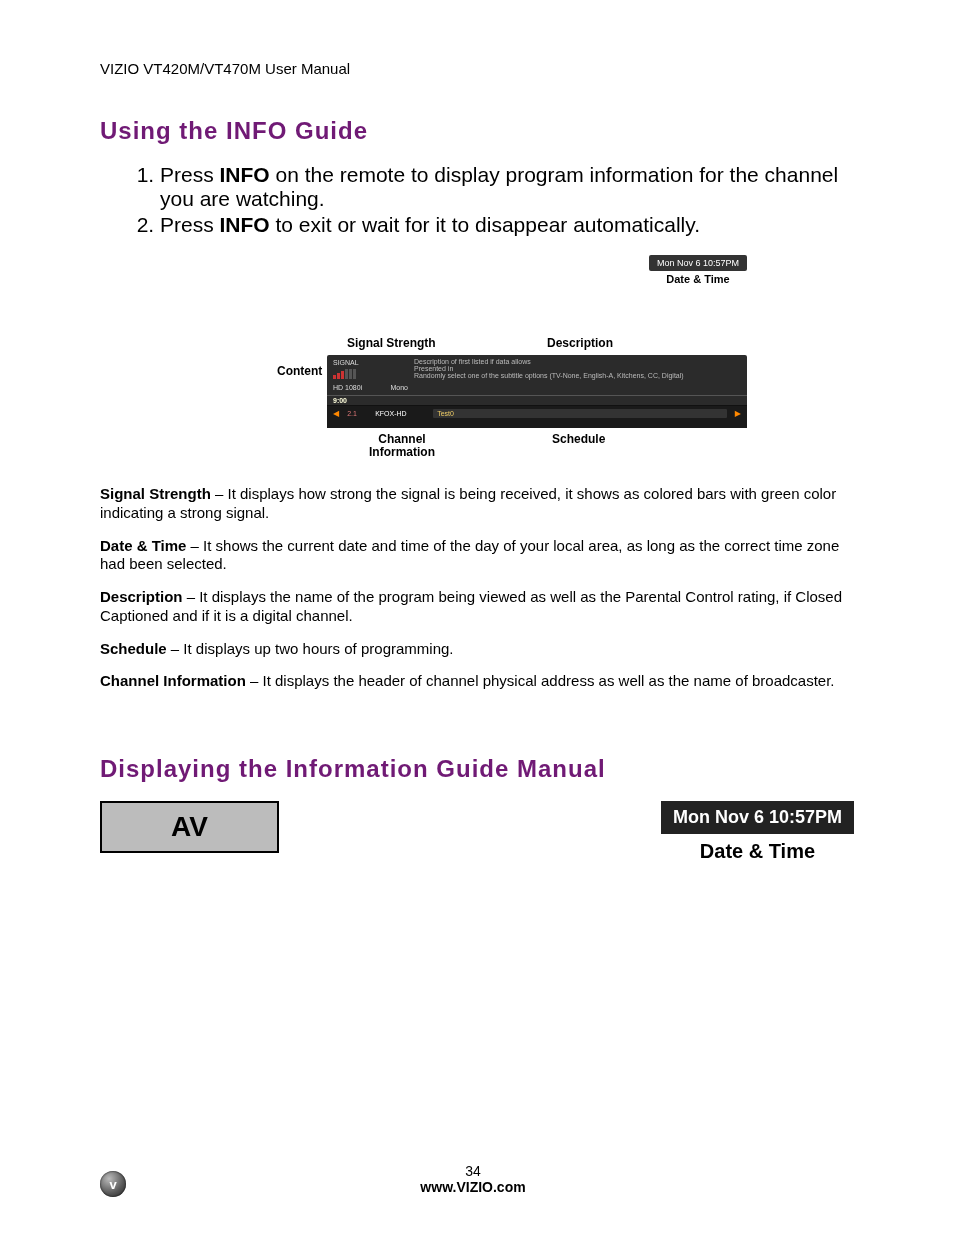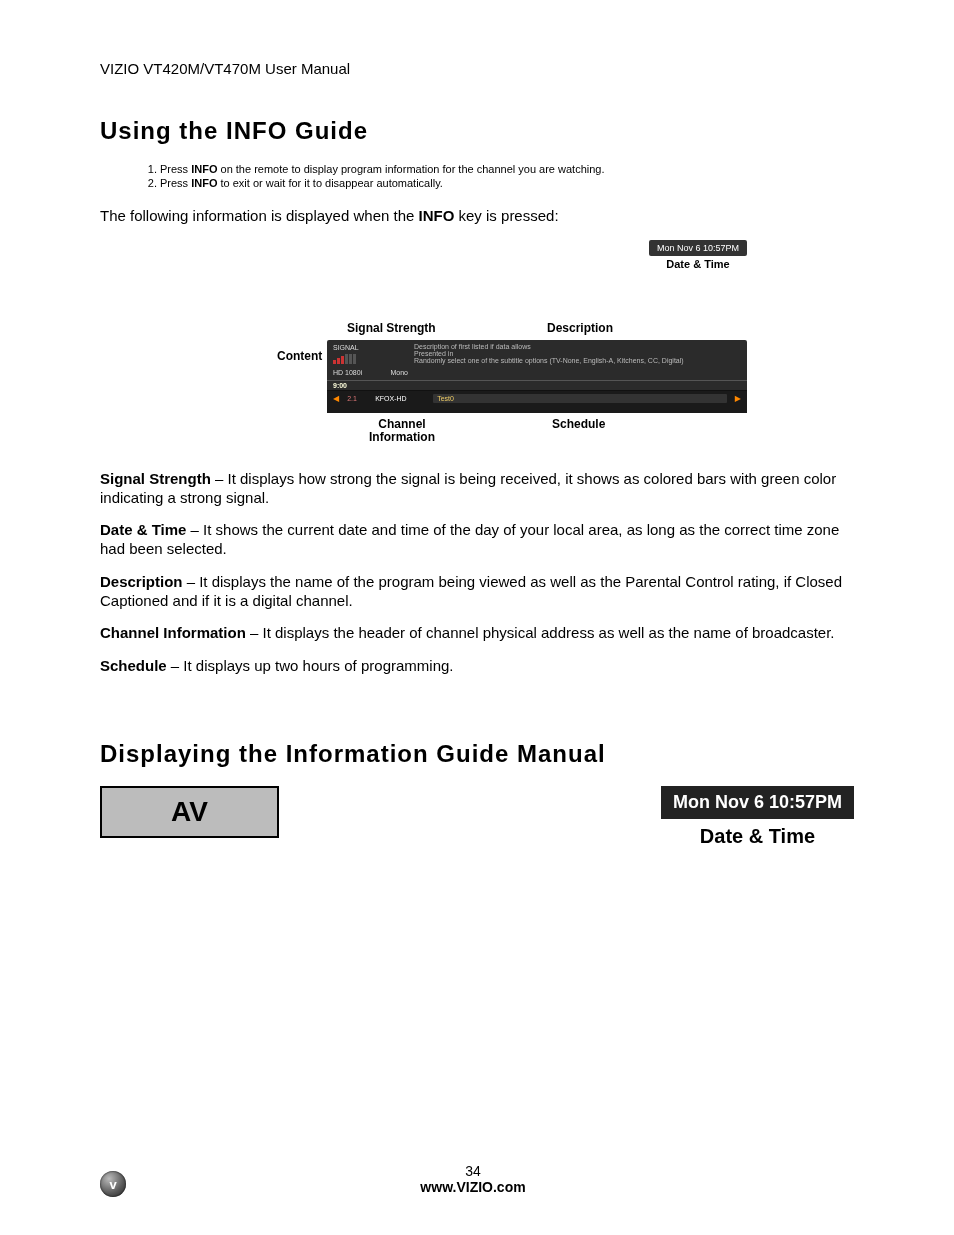--- a/index.html
+++ b/index.html
@@ -16,30 +16,30 @@
     box-sizing: border-box;
     padding: 60px 100px 40px 100px;
   }
   .runhead {
     font-size: 15px;
     margin-bottom: 40px;
   }
   h2.section {
     font-family: "Arial Black", Arial, sans-serif;
     font-weight: 600;
-    color: #000000;
+    color: #701a75;
     font-size: 24px;
     letter-spacing: 1px;
     margin: 10px 0 18px 0;
     font-stretch: expanded;
   }
   ol.steps {
     margin: 6px 0 18px 40px;
     padding: 0 0 0 20px;
-    font-size: 11px;
+    font-size: 21px;
   }
   ol.steps li { margin-bottom: 2px; }
   .para { font-size: 15px; margin: 8px 0 14px 0; line-height: 1.25; }
   .just { text-align: justify; }
 
   
   .info-diagram {
     position: relative;
     width: 540px;
     height: 220px;
@@ -127,23 +127,20 @@
 
   <ol class="steps">
     <li>
       <span>Press </span><b>INFO</b><span> on the remote to display program information for the channel you are watching.</span>
     </li>
     <li>
       <span>Press </span><b>INFO</b><span> to exit or wait for it to disappear automatically.</span>
     </li>
   </ol>
 
-  <p class="para">
-    <span>The following information is displayed when the </span><b>INFO</b><span> key is pressed:</span>
-  </p>
 
   <div class="info-diagram">
     <div class="dt-box">
       <div class="pill">Mon Nov 6 10:57PM</div>
       <div class="cap">Date &amp; Time</div>
     </div>
 
     <div class="label sig">Signal Strength</div>
     <div class="label desc">Description</div>
     <div class="label content">Content</div>
@@ -180,22 +177,22 @@
         <span class="name">KFOX-HD</span>
         <span class="prog">Test0</span>
         <span class="tri">▶</span>
       </div>
     </div>
   </div>
 
   <p class="para"><b>Signal Strength</b><span> – It displays how strong the signal is being received, it shows as colored bars with green color indicating a strong signal.</span></p>
   <p class="para"><b>Date &amp; Time</b><span> – It shows the current date and time of the day of your local area, as long as the correct time zone had been selected.</span></p>
   <p class="para"><b>Description</b><span> – It displays the name of the program being viewed as well as the Parental Control rating, if Closed Captioned and if it is a digital channel.</span></p>
+  <p class="para"><b>Schedule</b><span> – It displays up two hours of programming.</span></p>
   <p class="para"><b>Channel Information</b><span> – It displays the header of channel physical address as well as the name of broadcaster.</span></p>
-  <p class="para"><b>Schedule</b><span> – It displays up two hours of programming.</span></p>
 
   <div style="height:40px;"></div>
 
   <h2 class="section">Displaying the Information Guide Manual</h2>
 
 
   <div class="banner-row">
     <div class="av-wrap">
       <div class="av-box">AV</div>
     </div>

